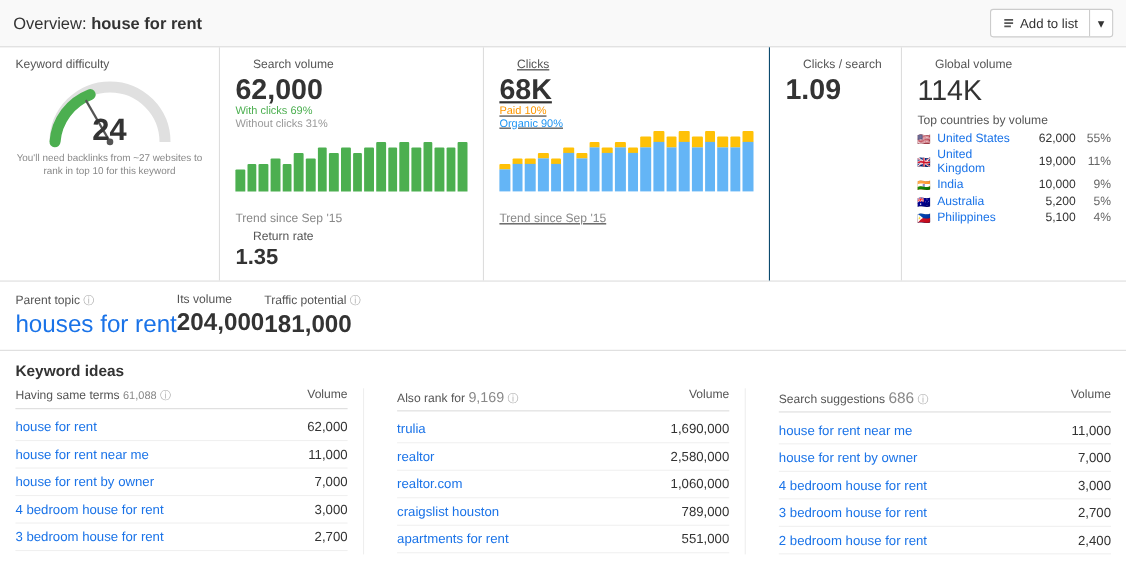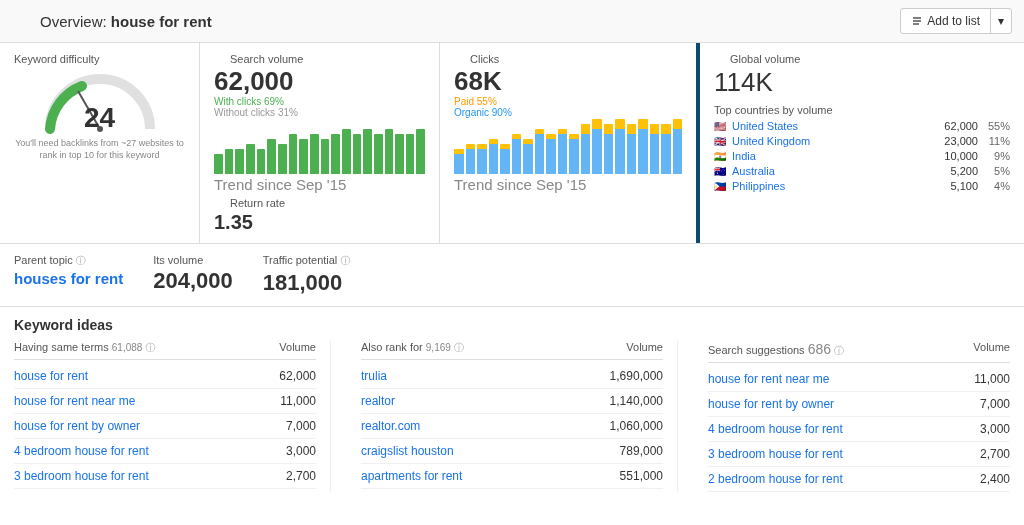--- a/index.html
+++ b/index.html
@@ -1,21 +1,21 @@
 <!DOCTYPE html>
 <html><head>
   <meta charset="utf-8">
   <style>
     * { box-sizing: border-box; margin: 0; padding: 0; }
     body { font-family: Arial, sans-serif; font-size: 12px; color: #333; background: #fff; width: 1024px; }
 
     
     .header { display: flex; justify-content: space-between; align-items: center; padding: 8px 12px; border-bottom: 1px solid #ddd; background: #f9f9f9; }
     .header-title { font-size: 15px; color: #333; }
-    .header-title span { font-weight: normal; margin-left: 28px; }
+    .header-title span { font-weight: normal; }
     .header-title strong { font-weight: bold; }
     .add-to-list-btn { display: flex; align-items: center; border: 1px solid #ccc; border-radius: 3px; background: #fff; cursor: pointer; font-size: 12px; overflow: hidden; }
     .add-to-list-btn .btn-main { padding: 5px 10px; border-right: 1px solid #ccc; display: flex; align-items: center; gap: 4px; }
     .add-to-list-btn .btn-arrow { padding: 5px 7px; }
 
     
     .metrics-row { display: flex; border-bottom: 1px solid #ddd; }
     .metric-panel { padding: 10px 14px; border-right: 1px solid #ddd; }
     .metric-label { font-size: 11px; color: #555; margin-bottom: 2px; margin-left: 16px; }
     .metric-value { font-size: 26px; font-weight: bold; color: #333; line-height: 1.1; }
@@ -29,62 +29,62 @@
     .kd-panel { width: 200px; padding: 10px 14px; border-right: 1px solid #ddd; display: flex; flex-direction: column; align-items: center; }
     .kd-label { font-size: 11px; color: #555; align-self: flex-start; margin-bottom: 4px; }
     .gauge-container { position: relative; width: 120px; height: 65px; }
     .kd-number { position: absolute; bottom: 0; left: 50%; transform: translateX(-50%); font-size: 28px; font-weight: bold; color: #333; }
     .kd-note { font-size: 9px; color: #888; text-align: center; margin-top: 4px; line-height: 1.3; }
 
     
     .sv-panel { width: 240px; border-right: 1px solid #ddd; padding: 10px 14px; }
 
     
-    .clicks-panel { width: 260px; border-right: 4px solid #0c4a6e; padding: 10px 14px; }
+    .clicks-panel { width: 260px; border-right: 1px solid #0c4a6e; padding: 10px 14px; text-decoration: underline; }
 
     
     .cps-panel { width: 120px; border-right: 1px solid #ddd; padding: 10px 14px; }
 
     
     .gv-panel { flex: 1; padding: 10px 14px; }
     .gv-value { font-size: 26px; font-weight: normal; color: #333; margin-bottom: 6px; }
     .countries-title { font-size: 11px; color: #555; margin-bottom: 4px; }
     .country-row { display: flex; align-items: center; gap: 4px; margin-bottom: 3px; font-size: 11px; }
     .country-flag { width: 14px; height: 10px; display: inline-block; font-size: 10px; }
     .country-name { color: #1a73e8; flex: 1; }
     .country-vol { width: 45px; text-align: right; color: #333; }
     .country-pct { width: 28px; text-align: right; color: #666; }
 
     
     .bar-chart { display: flex; align-items: flex-end; gap: 2px; height: 50px; margin-top: 6px; }
     .bar { display: flex; flex-direction: column; align-items: center; justify-content: flex-end; width: 12px; }
     .bar-segment { width: 100%; }
 
     
-    .parent-row { padding: 10px 14px; border-bottom: 1px solid #ddd; display: flex; align-items: flex-start; gap: 30px; }
+    .parent-row { padding: 10px 14px; border-bottom: 1px solid #ddd; display: flex; align-items: flex-start; }
     .parent-label { font-size: 11px; color: #555; margin-bottom: 2px; }
-    .parent-value { font-size: 15px; color: #1a73e8; font-weight: bold; }
+    .parent-value { font-size: 22px; color: #1a73e8; font-weight: normal; }
     .vol-value { font-size: 22px; font-weight: bold; color: #333; }
     .tp-value { font-size: 22px; font-weight: bold; color: #333; }
 
     
     .keyword-ideas { padding: 10px 14px; }
     .ki-title { font-size: 14px; font-weight: bold; margin-bottom: 8px; }
     .ki-columns { display: flex; gap: 16px; }
     .ki-col { flex: 1; border-right: 1px solid #eee; padding-right: 14px; margin-right: 14px; }
     .ki-col:last-child { border-right: none; padding-right: 0; margin-right: 0; }
     .ki-col-header { display: flex; justify-content: space-between; font-size: 11px; color: #555; border-bottom: 1px solid #ddd; padding-bottom: 4px; margin-bottom: 4px; }
     .ki-col-header .col-title { font-weight: normal; }
     .ki-col-header .col-vol { color: #555; }
     .ki-row { display: flex; justify-content: space-between; padding: 5px 0; border-bottom: 1px solid #f0f0f0; font-size: 12px; }
     .ki-row .kw-link { color: #1a73e8; text-decoration: none; }
     .ki-row .kw-vol { color: #333; }
 
     
-    .trend-label { font-size: 15px; color: #888; margin-top: 2px; }
+    .trend-label { font-size: 11px; color: #888; margin-top: 19px; }
 
     .info-icon { font-size: 10px; color: #aaa; cursor: pointer; }
   </style>
 </head>
 <body>
 
 <div class="header">
   <div class="header-title">
     <span>Overview:</span>
     <strong>house for rent</strong>
@@ -195,21 +195,21 @@
     <div style="margin-top:4px;">
       <div class="metric-label">Return rate</div>
       <div class="metric-value" style="font-size:20px;">1.35</div>
     </div>
   </div>
 
   <div class="clicks-panel">
     <div class="metric-label">Clicks</div>
     <div class="metric-value">68K</div>
     <div class="metric-sub">
-      <div class="orange">Paid 55%</div>
+      <div class="orange">Paid 10%</div>
       <div class="blue">Organic 90%</div>
     </div>
     <div class="bar-chart" id="clicks-bars">
         <div class="bar">
           <div class="bar-segment" style="height: 5px; background: rgb(255, 193, 7); border-radius: 1px 1px 0px 0px;"></div>
           <div class="bar-segment" style="height: 20px; background: rgb(100, 181, 246);"></div>
         </div>
         <div class="bar">
           <div class="bar-segment" style="height: 5px; background: rgb(255, 193, 7); border-radius: 1px 1px 0px 0px;"></div>
           <div class="bar-segment" style="height: 25px; background: rgb(100, 181, 246);"></div>
@@ -283,36 +283,40 @@
           <div class="bar-segment" style="height: 40px; background: rgb(100, 181, 246);"></div>
         </div>
         <div class="bar">
           <div class="bar-segment" style="height: 10px; background: rgb(255, 193, 7); border-radius: 1px 1px 0px 0px;"></div>
           <div class="bar-segment" style="height: 45px; background: rgb(100, 181, 246);"></div>
         </div>
       </div>
     <div class="trend-label">Trend since Sep '15</div>
   </div>
 
+  <div class="cps-panel">
+    <div class="metric-label">Clicks / search</div>
+    <div class="metric-value">1.09</div>
+  </div>
 
   <div class="gv-panel">
     <div class="metric-label">Global volume</div>
     <div class="gv-value">114K</div>
     <div class="countries-title">Top countries by volume</div>
     <div id="countries-list">
         <div class="country-row">
     <span class="country-flag">🇺🇸</span>
     <span class="country-name">United States</span>
     <span class="country-vol">62,000</span>
     <span class="country-pct">55%</span>
   </div>
         <div class="country-row">
     <span class="country-flag">🇬🇧</span>
     <span class="country-name">United Kingdom</span>
-    <span class="country-vol">23,000</span>
+    <span class="country-vol">19,000</span>
     <span class="country-pct">11%</span>
   </div>
         <div class="country-row">
     <span class="country-flag">🇮🇳</span>
     <span class="country-name">India</span>
     <span class="country-vol">10,000</span>
     <span class="country-pct">9%</span>
   </div>
         <div class="country-row">
     <span class="country-flag">🇦🇺</span>
@@ -376,30 +380,30 @@
       <a class="kw-link" href="#">4 bedroom house for rent</a>
       <span class="kw-vol">3,000</span>
     </div>
         <div class="ki-row">
       <a class="kw-link" href="#">3 bedroom house for rent</a>
       <span class="kw-vol">2,700</span>
     </div>
       </div>
       <div class="ki-col">
         <div class="ki-col-header">
-    <span class="col-title">Also rank for <span style="color:#888;font-size:10px;">9,169</span> <span style="color:#aaa;font-size:10px;">ⓘ</span></span>
+    <span class="col-title">Also rank for <span style="color:#888;font-size:13px;">9,169</span> <span style="color:#aaa;font-size:10px;">ⓘ</span></span>
     <span class="col-vol">Volume</span>
   </div>
         <div class="ki-row">
       <a class="kw-link" href="#">trulia</a>
       <span class="kw-vol">1,690,000</span>
     </div>
         <div class="ki-row">
       <a class="kw-link" href="#">realtor</a>
-      <span class="kw-vol">1,140,000</span>
+      <span class="kw-vol">2,580,000</span>
     </div>
         <div class="ki-row">
       <a class="kw-link" href="#">realtor.com</a>
       <span class="kw-vol">1,060,000</span>
     </div>
         <div class="ki-row">
       <a class="kw-link" href="#">craigslist houston</a>
       <span class="kw-vol">789,000</span>
     </div>
         <div class="ki-row">

